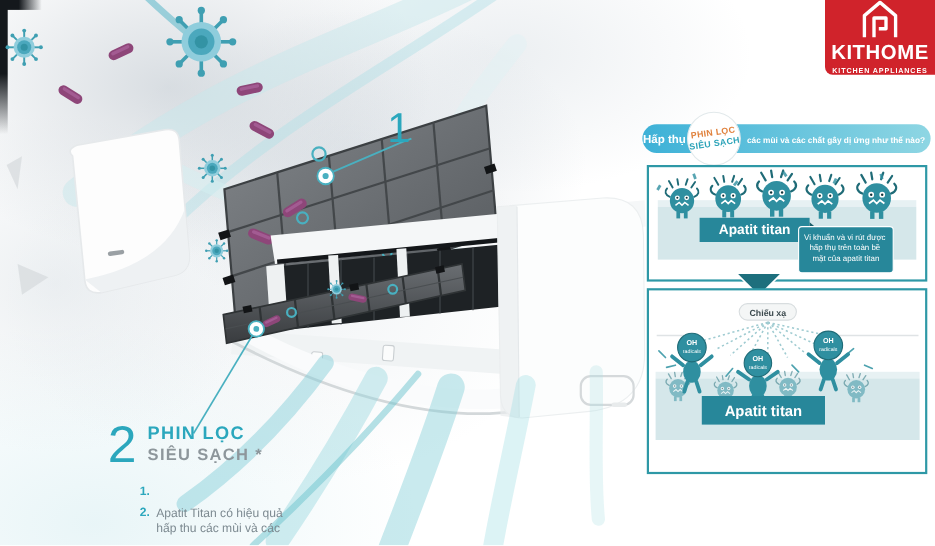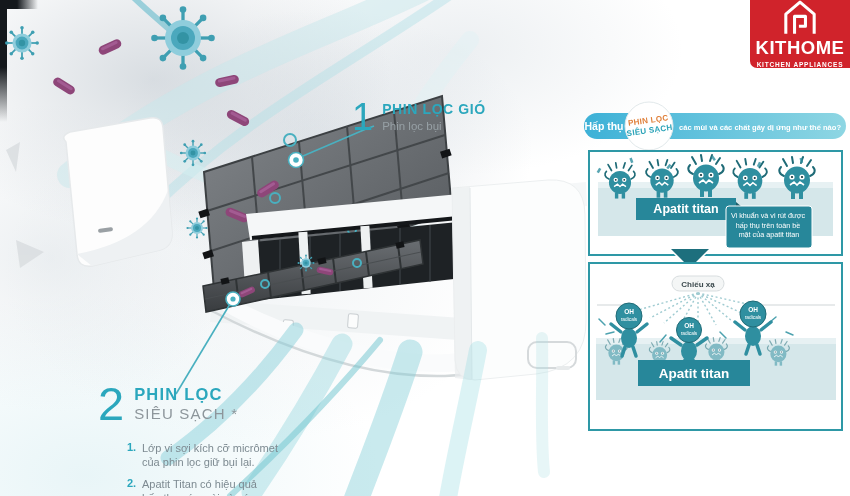--- a/index.html
+++ b/index.html
@@ -35,21 +35,21 @@
   
   .callout1{position:absolute;left:352px;top:101px;display:flex;gap:9px;align-items:flex-start;}
   .c-num1{font-size:38px;color:#2ba7bd;line-height:.85;font-weight:400;}
   .c1-title{font-size:14px;font-weight:bold;color:#2ba7bd;letter-spacing:.6px;}
   .c1-sub{font-size:11.5px;color:#97a0a5;margin-top:3px;}
 
   
   .callout2{position:absolute;left:98px;top:385px;display:flex;gap:10px;align-items:flex-start;}
   .c-num2{font-size:47px;color:#2ba7bd;line-height:.8;font-weight:400;}
   .c2-title{font-size:16.5px;font-weight:bold;color:#2ba7bd;letter-spacing:1.2px;}
-  .c2-sub{font-size:15px;font-weight:normal;color:#8d969b;letter-spacing:1.2px;margin-top:1px;}
+  .c2-sub{font-size:15px;font-weight:bold;color:#8d969b;letter-spacing:1.2px;margin-top:1px;}
   .notes{position:absolute;left:127px;top:441px;width:190px;}
   .note{display:flex;margin-bottom:7px;}
   .note-num{color:#2ba7bd;font-weight:bold;font-size:11px;width:15px;flex:none;}
   .note-text{color:#7d8a91;font-size:11px;line-height:1.3;white-space:pre-line;}
 </style>
 </head>
 <body>
 
 <div class="stage">
   <div class="bg"></div>
@@ -350,38 +350,32 @@
         <text x="753" y="319" font-size="4.8" fill="#fff" text-anchor="middle">radicals</text>
       </g>
 
       <rect x="638" y="360" width="112" height="26" fill="#27879a"></rect>
       <text x="694" y="378" font-size="13.5" font-weight="bold" fill="#ffffff" text-anchor="middle">Apatit titan</text>
     </g>
   </svg>
 
   <div class="callout1">
     <div class="c-num1">1</div>
-    <div>
-      <div class="c1-title">PHIN LỌC GIÓ</div>
-      <div class="c1-sub">Phin lọc bụi</div>
-    </div>
   </div>
 
   <div class="callout2">
     <div class="c-num2">2</div>
     <div>
       <div class="c2-title">PHIN LỌC</div>
       <div class="c2-sub">SIÊU SẠCH *</div>
     </div>
   </div>
   <div class="notes">
     <div class="note">
       <span class="note-num">1.</span>
-      <span class="note-text">Lớp vi sợi kích cỡ micrômet
-của phin lọc giữ bụi lại.</span>
     </div>
     <div class="note">
       <span class="note-num">2.</span>
       <span class="note-text">Apatit Titan có hiệu quả
 hấp thu các mùi và các</span>
     </div>
   </div>
 
   <div class="logo">
     <svg width="38" height="36" viewBox="0 0 34 33">

